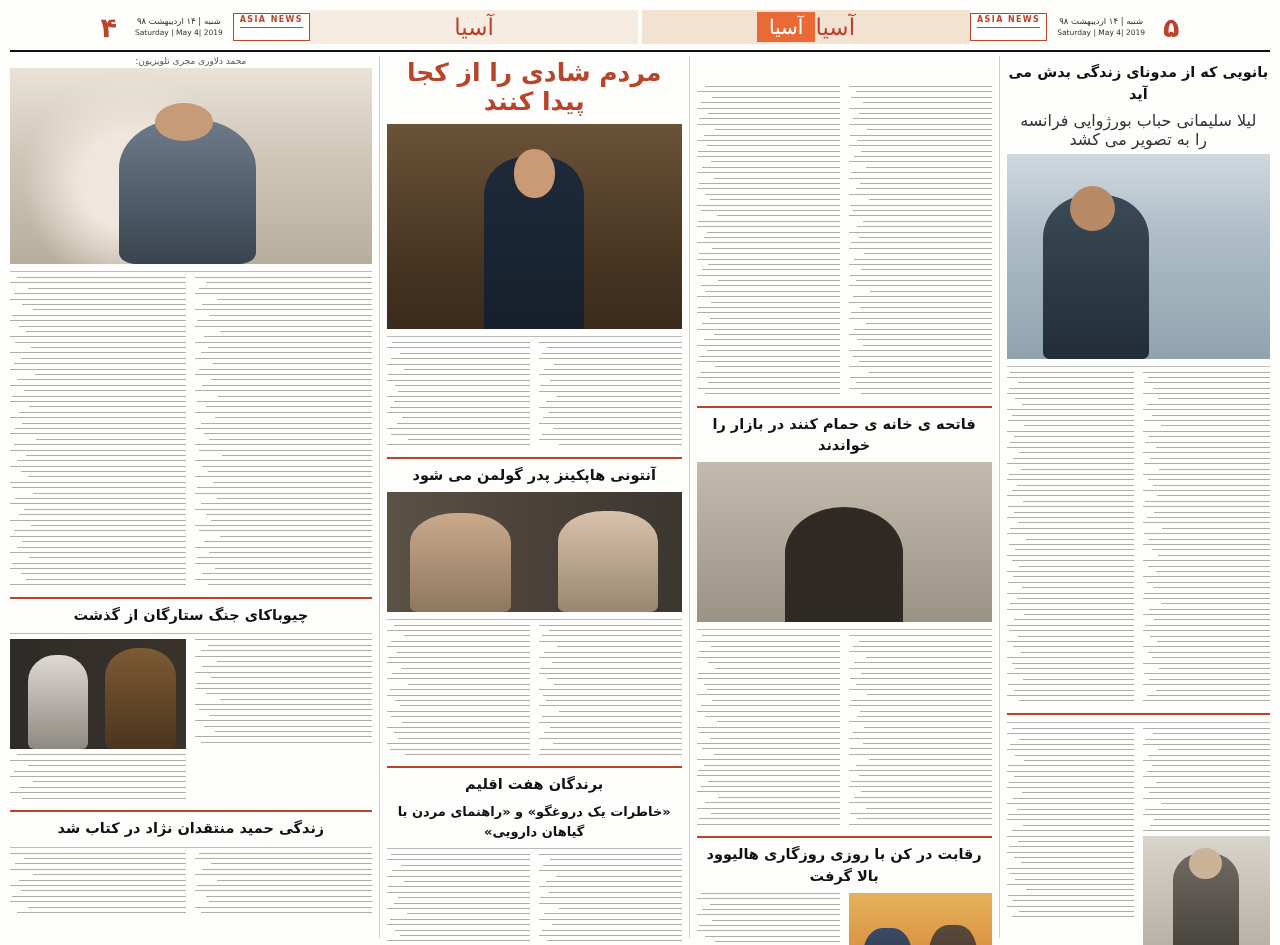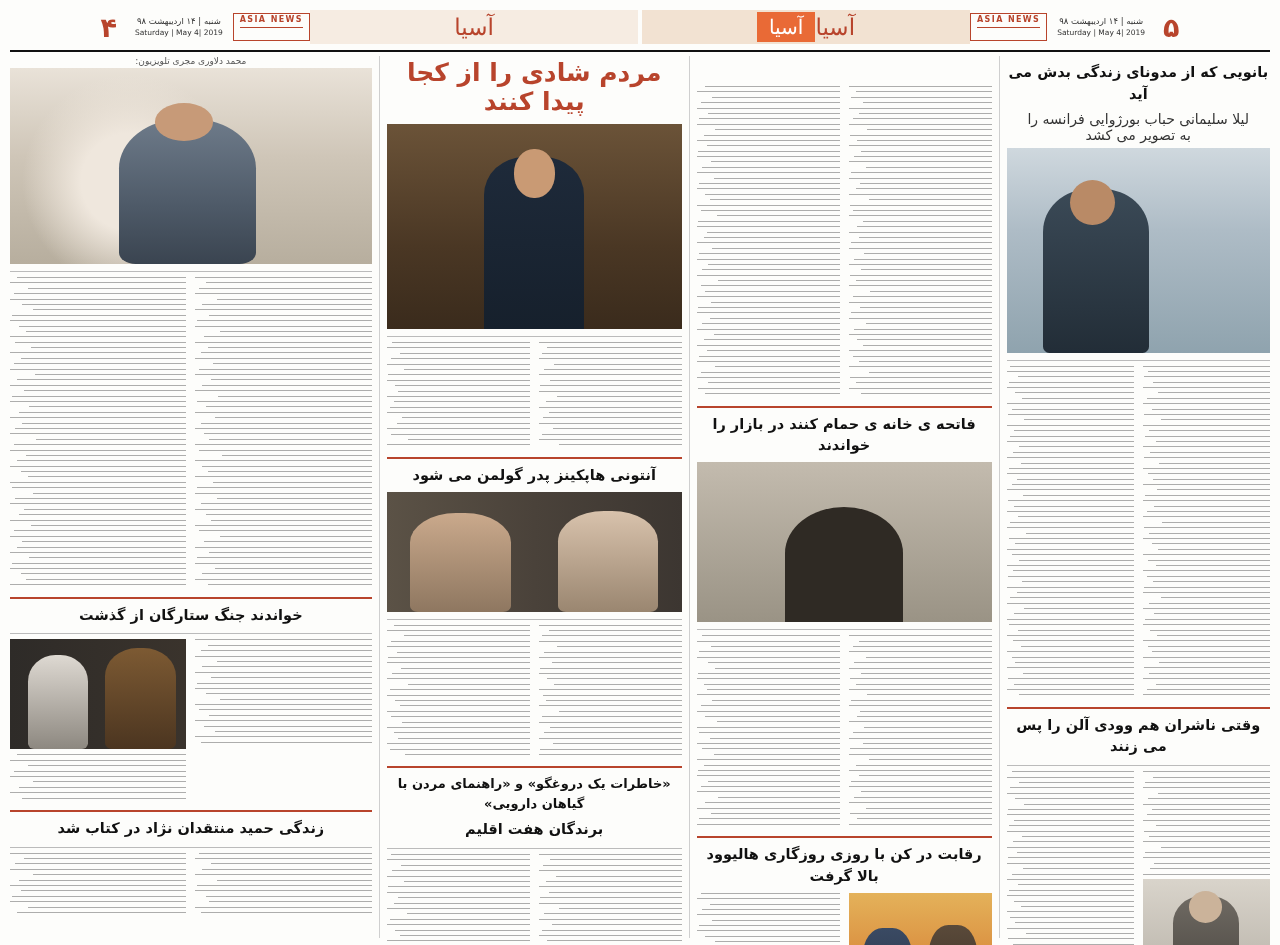--- a/index.html
+++ b/index.html
@@ -40,21 +40,21 @@
   
   .col-right{width:268px;}   
   .col-mid1{width:300px;}
   .col-center{width:300px;}
   .col-left{width:368px;}
 
   
   h1.lead{font-size:25px;color:#b8442c;text-align:center;margin:2px 0 8px;font-weight:bold;
     font-family:"DejaVu Sans",sans-serif;}
   h2.hd{font-size:14.5px;text-align:center;margin:6px 0 5px;font-weight:bold;line-height:1.5;}
-  h3.sub{font-size:14px;text-align:center;margin:2px 16px 5px;font-weight:normal;color:#333;}
+  h3.sub{font-size:16px;text-align:center;margin:2px 8px 5px;font-weight:normal;color:#333;}
   .kicker{font-size:9px;text-align:center;color:#555;margin-bottom:2px;}
 
   .rule-red{height:2px;background:#b8442c;margin:7px 0 5px;}
   .rule-thin{height:1px;background:#bbb;margin:7px 0 5px;}
 
   
   .body{font-size:0;line-height:0;}
   .tl{height:1px;background:#8e8e8e;margin-bottom:4.4px;opacity:.72;}
   .tcols{display:flex;gap:9px;}
   .tcols > div{flex:1;}
@@ -293,21 +293,20 @@
             <div class="tl" style="width:100%"></div>
             <div class="tl" style="width:87%"></div>
             <div class="tl" style="width:99%"></div>
             <div class="tl" style="width:94%"></div>
             <div class="tl" style="width:100%"></div>
             <div class="tl" style="width:90%"></div>
         </div>
       </div>
 
       <div class="rule-red"></div>
-      <h2 class="hd">وقتی ناشران هم وودی آلن را پس می زنند</h2>
       <div class="rule-thin"></div>
       <div class="body tcols">
         <div>
           <div class="tl" style="width:100%"></div>
             <div class="tl" style="width:92%"></div>
             <div class="tl" style="width:98%"></div>
             <div class="tl" style="width:100%"></div>
             <div class="tl" style="width:88%"></div>
             <div class="tl" style="width:96%"></div>
             <div class="tl" style="width:100%"></div>
@@ -720,22 +719,22 @@
             <div class="tl" style="width:100%"></div>
             <div class="tl" style="width:95%"></div>
             <div class="tl" style="width:92%"></div>
             <div class="tl" style="width:100%"></div>
             <div class="tl" style="width:98%"></div>
             <div class="tl" style="width:87%"></div>
         </div>
       </div>
 
       <div class="rule-red"></div>
+      <h2 class="hd">برندگان هفت اقلیم</h2>
       <h2 class="hd" style="font-size:13px">«خاطرات یک دروغگو» و «راهنمای مردن با گیاهان دارویی»</h2>
-      <h2 class="hd">برندگان هفت اقلیم</h2>
       <div class="rule-thin"></div>
       <div class="body tcols">
         <div>
           <div class="tl" style="width:100%"></div>
             <div class="tl" style="width:92%"></div>
             <div class="tl" style="width:97%"></div>
             <div class="tl" style="width:100%"></div>
             <div class="tl" style="width:88%"></div>
             <div class="tl" style="width:95%"></div>
             <div class="tl" style="width:100%"></div>
@@ -897,21 +896,21 @@
             <div class="tl" style="width:89%"></div>
             <div class="tl" style="width:99%"></div>
             <div class="tl" style="width:100%"></div>
             <div class="tl" style="width:94%"></div>
             <div class="tl" style="width:91%"></div>
             <div class="tl" style="width:100%"></div>
         </div>
       </div>
 
       <div class="rule-red"></div>
-      <h2 class="hd">خواندند جنگ ستارگان از گذشت</h2>
+      <h2 class="hd">چیوباکای جنگ ستارگان از گذشت</h2>
       <div class="rule-thin"></div>
       <div class="body tcols">
         <div>
           <div class="tl" style="width:100%"></div>
             <div class="tl" style="width:93%"></div>
             <div class="tl" style="width:97%"></div>
             <div class="tl" style="width:100%"></div>
             <div class="tl" style="width:88%"></div>
             <div class="tl" style="width:96%"></div>
             <div class="tl" style="width:100%"></div>

